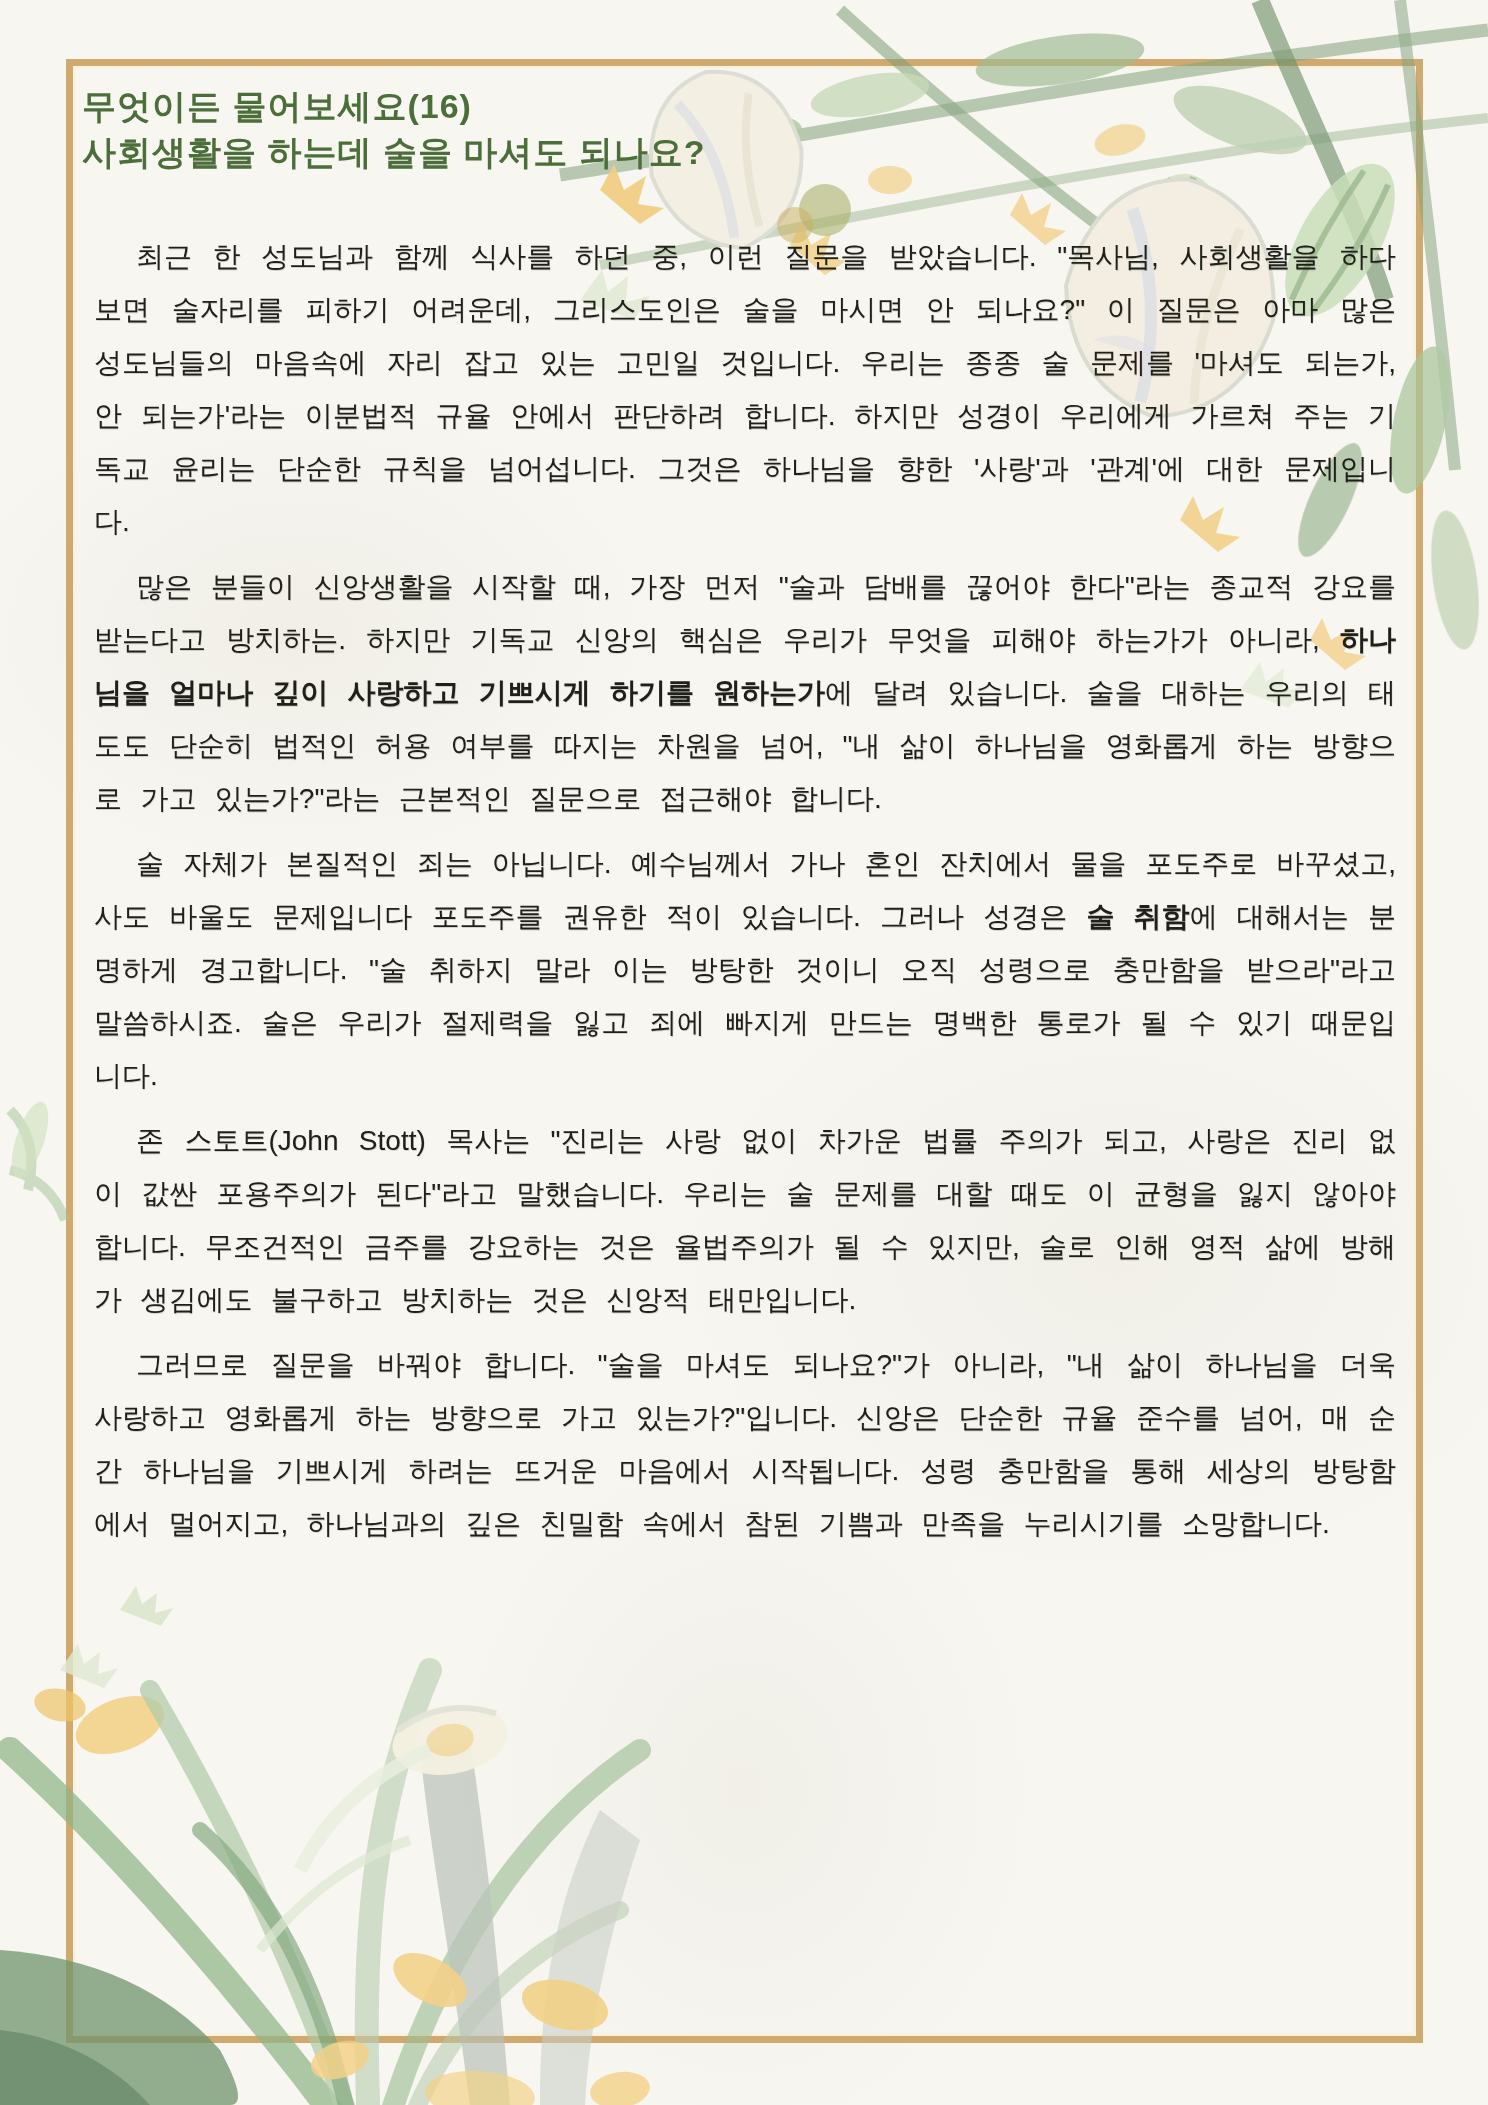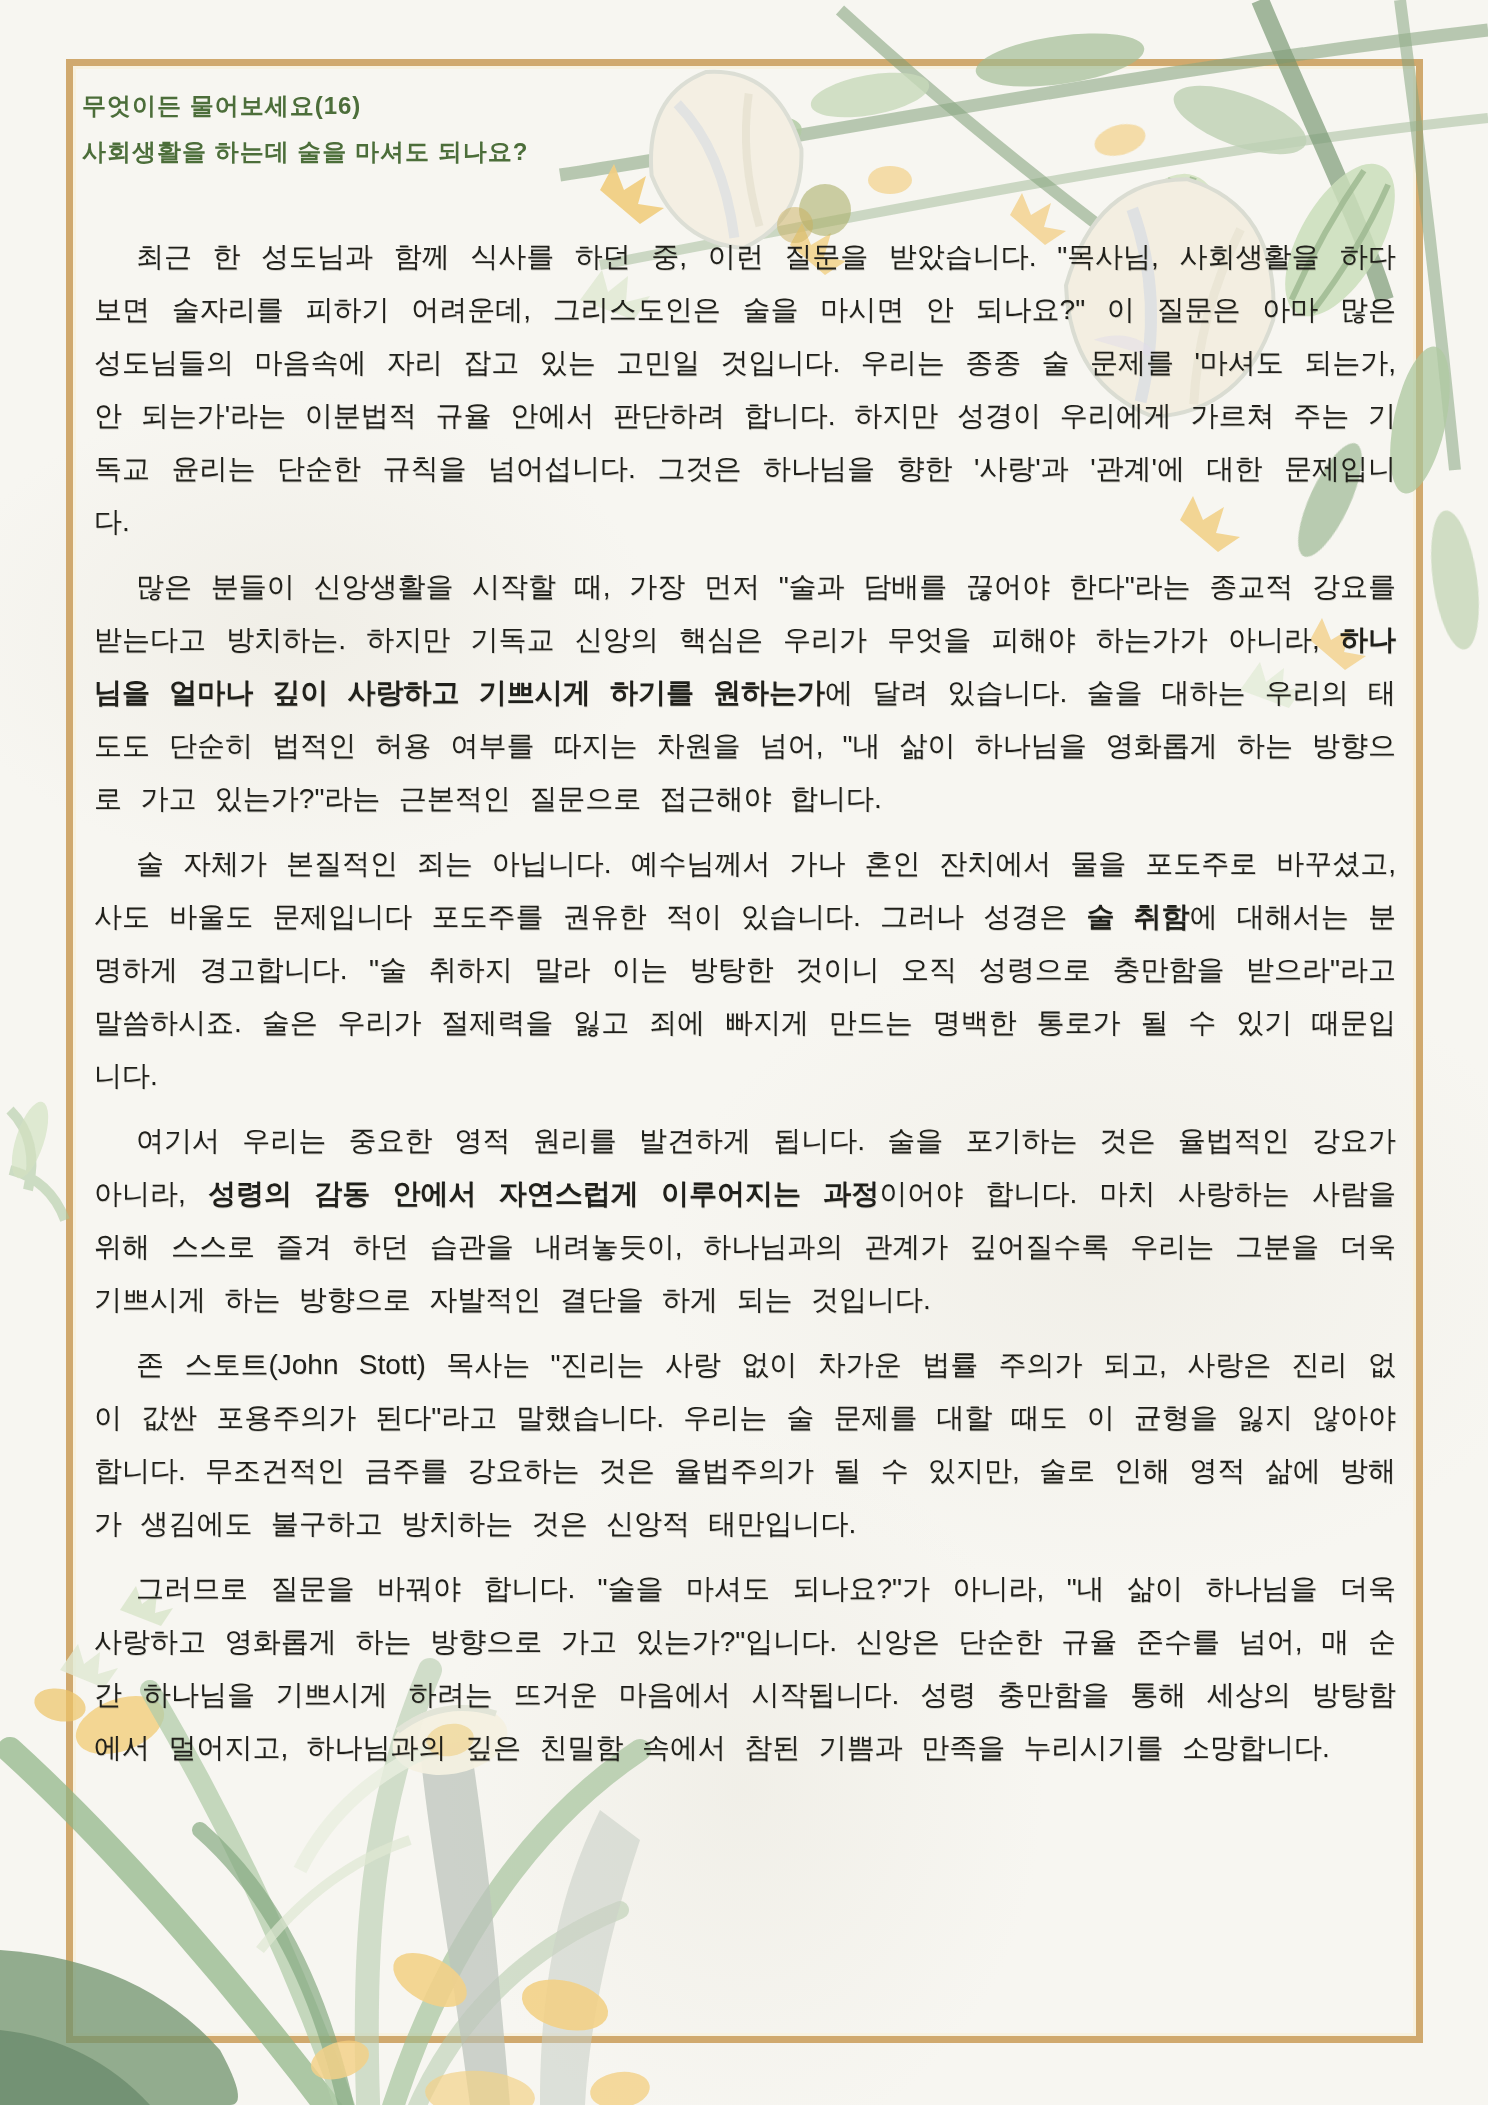--- a/index.html
+++ b/index.html
@@ -22,21 +22,21 @@
     box-sizing:border-box;
     border:7px solid #d0a96e;
     box-shadow:inset 0 0 0 3px #f8f2e0;
     z-index:1;
   }
   .deco{position:absolute;z-index:2;pointer-events:none;}
   .deco-tr{top:0;right:0;width:948px;height:720px;}
   .deco-bl{left:0;top:1050px;width:660px;height:1055px;}
   .content{position:absolute;z-index:3;left:82px;top:84px;width:1326px;}
   .title{
-    color:#4c6e3a;font-size:24px;font-weight:700;line-height:44px;
+    color:#4c6e3a;font-size:34px;font-weight:700;line-height:44px;
     letter-spacing:1px;margin:0 0 2px 0;
   }
   .body-text{margin-top:56px;}
   .para{
     margin:12px;
     color:#20201b;
     font-size:28px;line-height:53px;
     text-align:justify;
     word-break:break-all;
     word-spacing:0.38em;
@@ -153,19 +153,18 @@
     </g>
   </svg>
 
   <div class="content">
     <h1 class="title">무엇이든 물어보세요(16)</h1>
     <h1 class="title">사회생활을 하는데 술을 마셔도 되나요?</h1>
     <div class="body-text">
         <p class="para"><span>최근 한 성도님과 함께 식사를 하던 중, 이런 질문을 받았습니다. "목사님, 사회생활을 하다 보면 술자리를 피하기 어려운데, 그리스도인은 술을 마시면 안 되나요?" 이 질문은 아마 많은 성도님들의 마음속에 자리 잡고 있는 고민일 것입니다. 우리는 종종 술 문제를 '마셔도 되는가, 안 되는가'라는 이분법적 규율 안에서 판단하려 합니다. 하지만 성경이 우리에게 가르쳐 주는 기독교 윤리는 단순한 규칙을 넘어섭니다. 그것은 하나님을 향한 '사랑'과 '관계'에 대한 문제입니다.</span></p>
         <p class="para"><span>많은 분들이 신앙생활을 시작할 때, 가장 먼저 "술과 담배를 끊어야 한다"라는 종교적 강요를 받는다고 방치하는. 하지만 기독교 신앙의 핵심은 우리가 무엇을 피해야 하는가가 아니라, </span><span class="bold">하나님을 얼마나 깊이 사랑하고 기쁘시게 하기를 원하는가</span><span>에 달려 있습니다. 술을 대하는 우리의 태도도 단순히 법적인 허용 여부를 따지는 차원을 넘어, "내 삶이 하나님을 영화롭게 하는 방향으로 가고 있는가?"라는 근본적인 질문으로 접근해야 합니다.</span></p>
         <p class="para"><span>술 자체가 본질적인 죄는 아닙니다. 예수님께서 가나 혼인 잔치에서 물을 포도주로 바꾸셨고, 사도 바울도 문제입니다 포도주를 권유한 적이 있습니다. 그러나 성경은 </span><span class="bold">술 취함</span><span>에 대해서는 분명하게 경고합니다. "술 취하지 말라 이는 방탕한 것이니 오직 성령으로 충만함을 받으라"라고 말씀하시죠. 술은 우리가 절제력을 잃고 죄에 빠지게 만드는 명백한 통로가 될 수 있기 때문입니다.</span></p>
-        <p class="para"><span>여기서 우리는 중요한 영적 원리를 발견하게 됩니다. 술을 포기하는 것은 율법적인 강요가 아니라, </span><span class="bold">성령의 감동 안에서 자연스럽게 이루어지는 과정</span><span>이어야 합니다. 마치 사랑하는 사람을 위해 스스로 즐겨 하던 습관을 내려놓듯이, 하나님과의 관계가 깊어질수록 우리는 그분을 더욱 기쁘시게 하는 방향으로 자발적인 결단을 하게 되는 것입니다.</span></p>
         <p class="para"><span>존 스토트(John Stott) 목사는 "진리는 사랑 없이 차가운 법률 주의가 되고, 사랑은 진리 없이 값싼 포용주의가 된다"라고 말했습니다. 우리는 술 문제를 대할 때도 이 균형을 잃지 않아야 합니다. 무조건적인 금주를 강요하는 것은 율법주의가 될 수 있지만, 술로 인해 영적 삶에 방해가 생김에도 불구하고 방치하는 것은 신앙적 태만입니다.</span></p>
         <p class="para"><span>그러므로 질문을 바꿔야 합니다. "술을 마셔도 되나요?"가 아니라, "내 삶이 하나님을 더욱 사랑하고 영화롭게 하는 방향으로 가고 있는가?"입니다. 신앙은 단순한 규율 준수를 넘어, 매 순간 하나님을 기쁘시게 하려는 뜨거운 마음에서 시작됩니다. 성령 충만함을 통해 세상의 방탕함에서 멀어지고, 하나님과의 깊은 친밀함 속에서 참된 기쁨과 만족을 누리시기를 소망합니다.</span></p>
       </div>
   </div>
 
 </div>
 
 </body></html>

